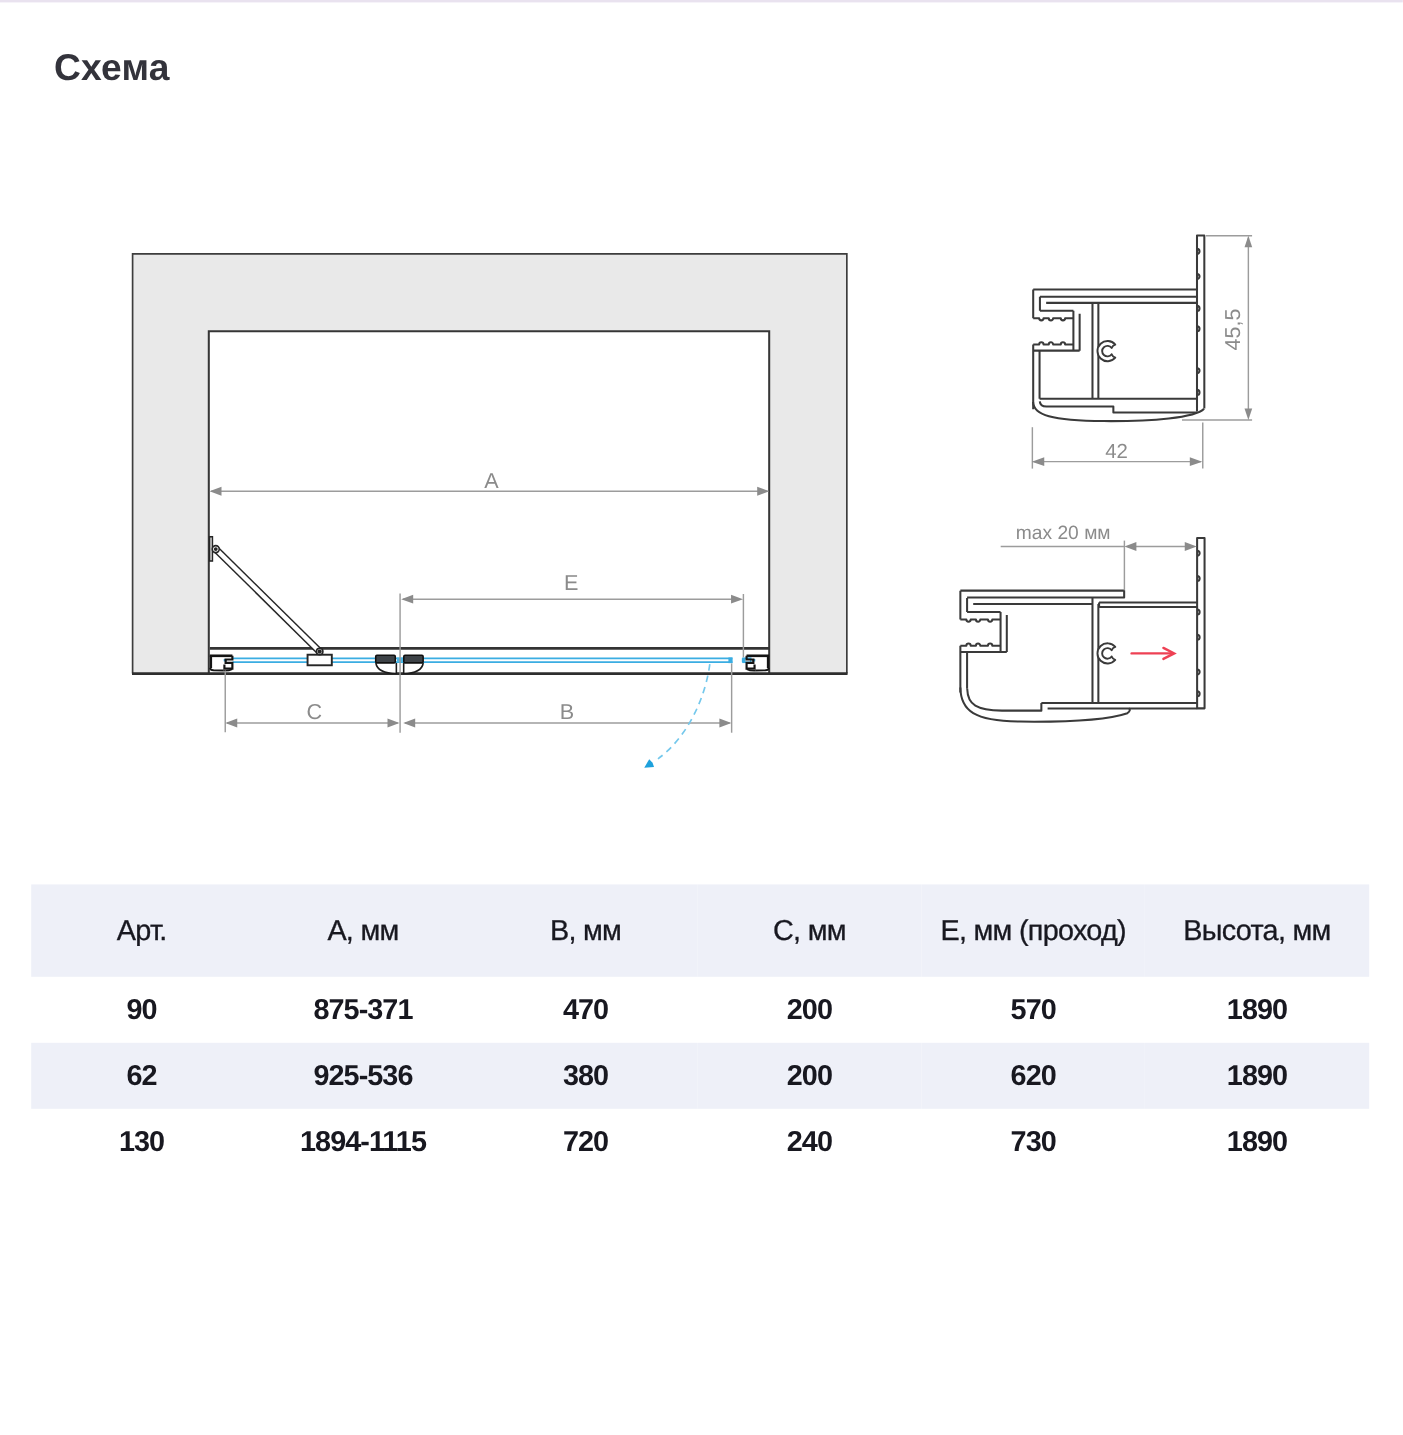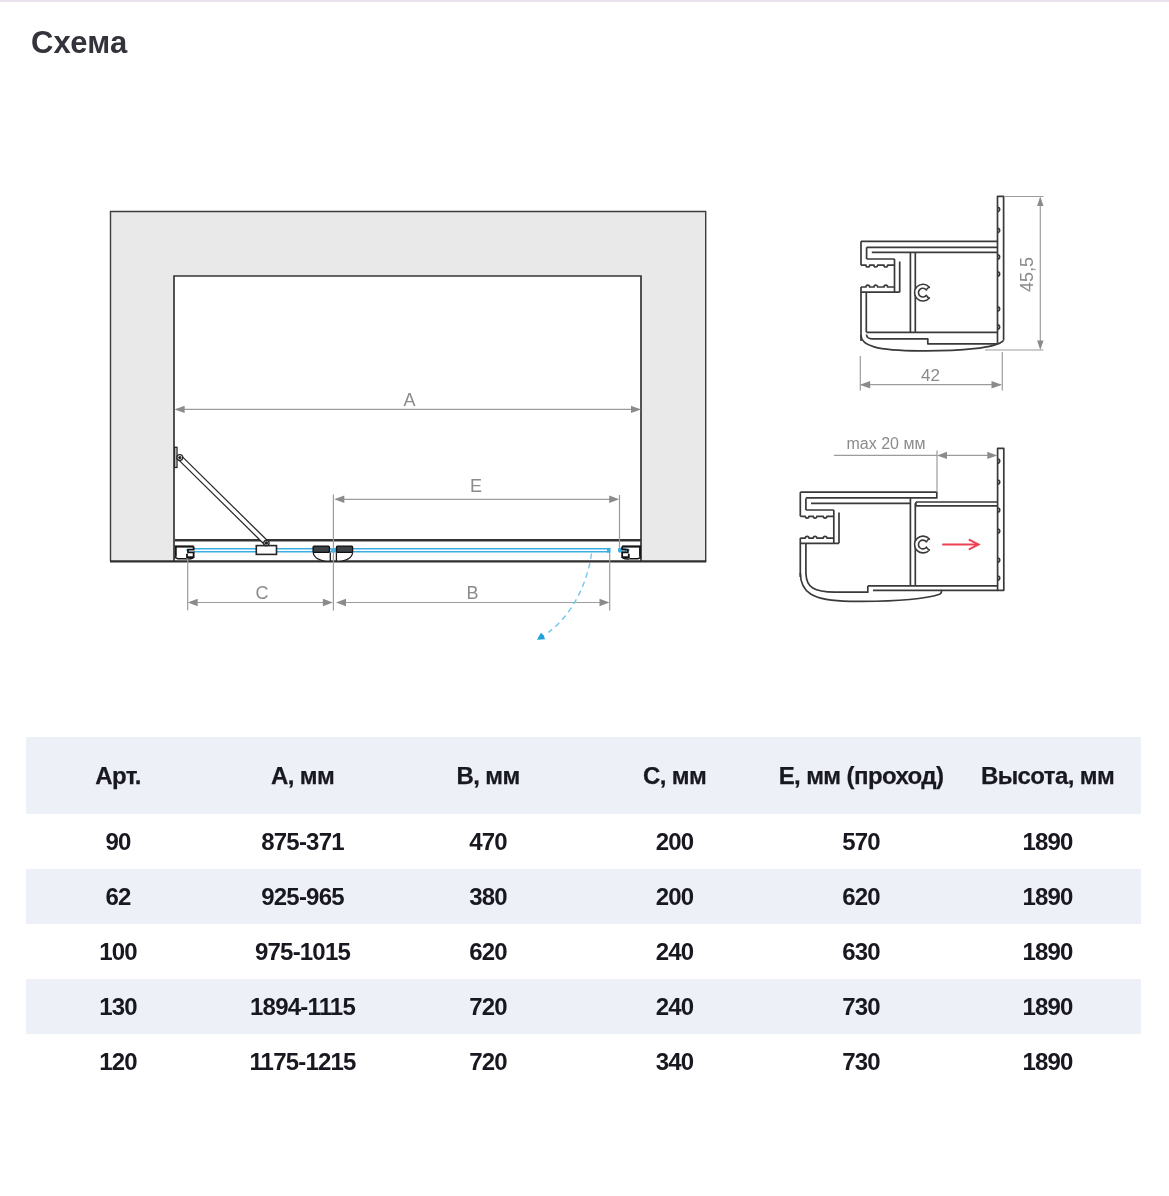--- a/index.html
+++ b/index.html
@@ -1,24 +1,24 @@
 <!DOCTYPE html>
 <html lang="ru"><head>
 <meta charset="utf-8">
 <style>
   html,body{margin:0;padding:0;background:#ffffff;}
   body{width:1169px;height:1196px;position:relative;font-family:"Liberation Sans",sans-serif;overflow:hidden;}
   .topline{position:absolute;left:0;top:0;width:1169px;height:2px;background:#e9e2ef;}
-  h1{position:absolute;left:27px;top:21px;margin:4px;font-size:31px;font-weight:700;color:#33333b;letter-spacing:0.2px;}
+  h1{position:absolute;left:27px;top:21px;margin:18px;font-size:31px;font-weight:700;color:#33333b;letter-spacing:0.2px;}
   #draw{position:absolute;left:0;top:0;}
   table{position:absolute;left:26px;top:737px;width:1115px;border-collapse:collapse;table-layout:fixed;
         font-size:24px;color:#181820;letter-spacing:-0.8px;}
   th,td{padding:0;text-align:center;font-weight:bold;}
   thead tr{height:77px;background:#eef0f8;}
-  thead th{font-size:24px;font-weight:700;letter-spacing:-0.6px;-webkit-text-stroke:0.25px #181820;}
+  thead th{font-size:24px;font-weight:400;letter-spacing:-0.6px;-webkit-text-stroke:0.25px #181820;}
   tbody tr{height:55px;}
   tbody tr:nth-child(even){background:#eef0f8;}
   col.c1{width:184px}col.c2{width:185px}col.c3{width:186px}col.c4{width:187px}col.c5{width:186px}col.c6{width:187px}
 </style>
 </head>
 <body>
 
 <div class="topline"></div>
 
 <h1>Схема</h1>
@@ -231,44 +231,28 @@
     <tr>
         <td>90</td>
         <td>875-371</td>
         <td>470</td>
         <td>200</td>
         <td>570</td>
         <td>1890</td>
       </tr>
     <tr>
         <td>62</td>
-        <td>925-965</td>
+        <td>925-536</td>
         <td>380</td>
         <td>200</td>
         <td>620</td>
-        <td>1890</td>
-      </tr>
-    <tr>
-        <td>100</td>
-        <td>975-1015</td>
-        <td>620</td>
-        <td>240</td>
-        <td>630</td>
         <td>1890</td>
       </tr>
     <tr>
         <td>130</td>
         <td>1894-1115</td>
         <td>720</td>
         <td>240</td>
         <td>730</td>
         <td>1890</td>
       </tr>
-    <tr>
-        <td>120</td>
-        <td>1175-1215</td>
-        <td>720</td>
-        <td>340</td>
-        <td>730</td>
-        <td>1890</td>
-      </tr>
   </tbody>
 </table>
 
 </body></html>

